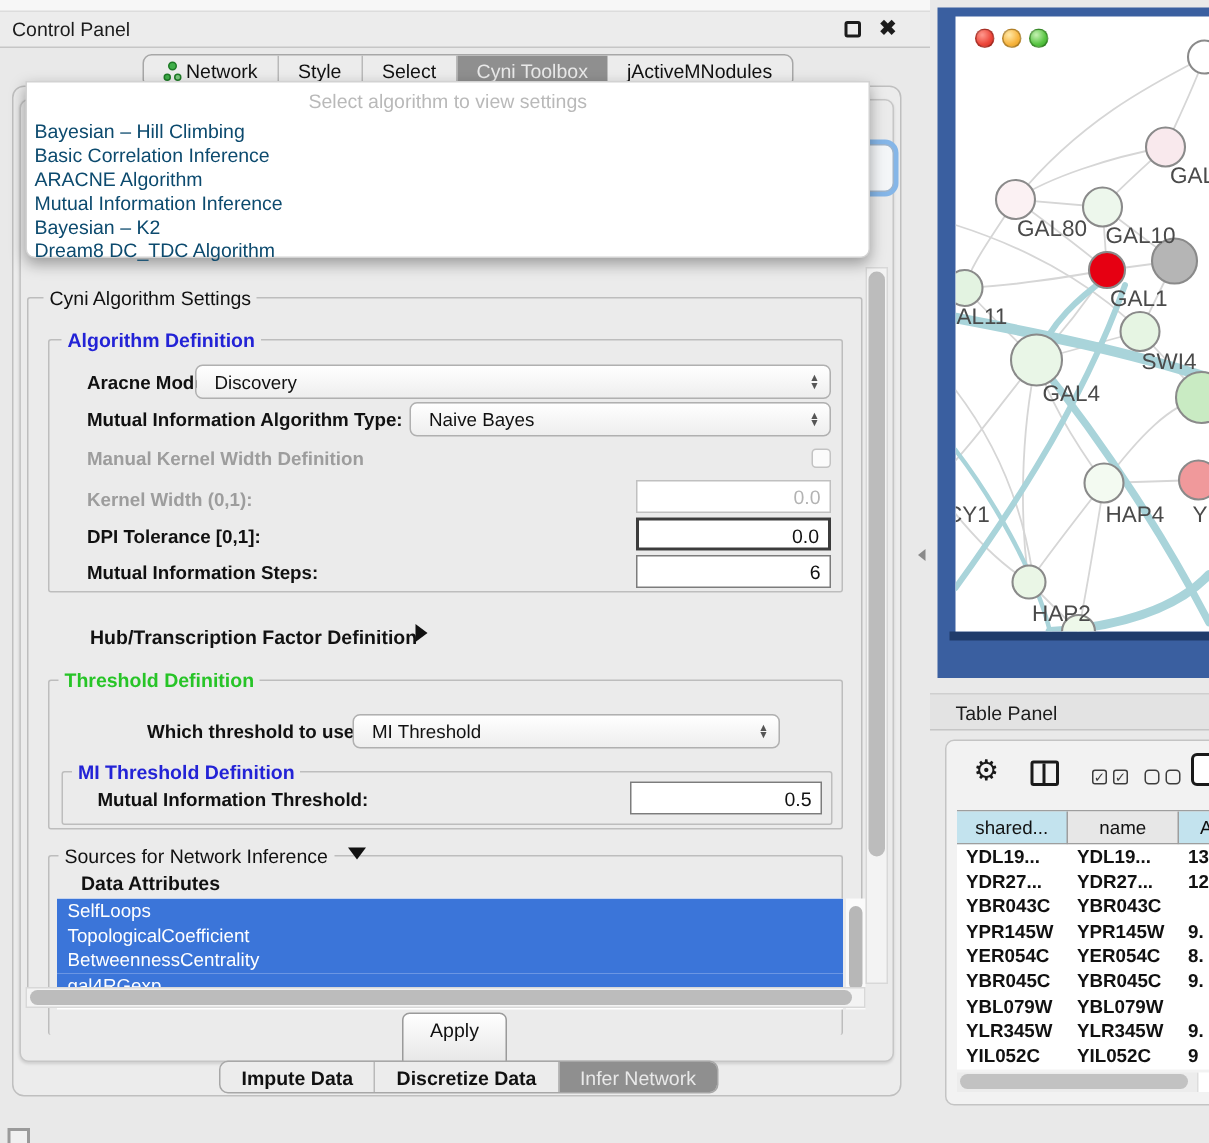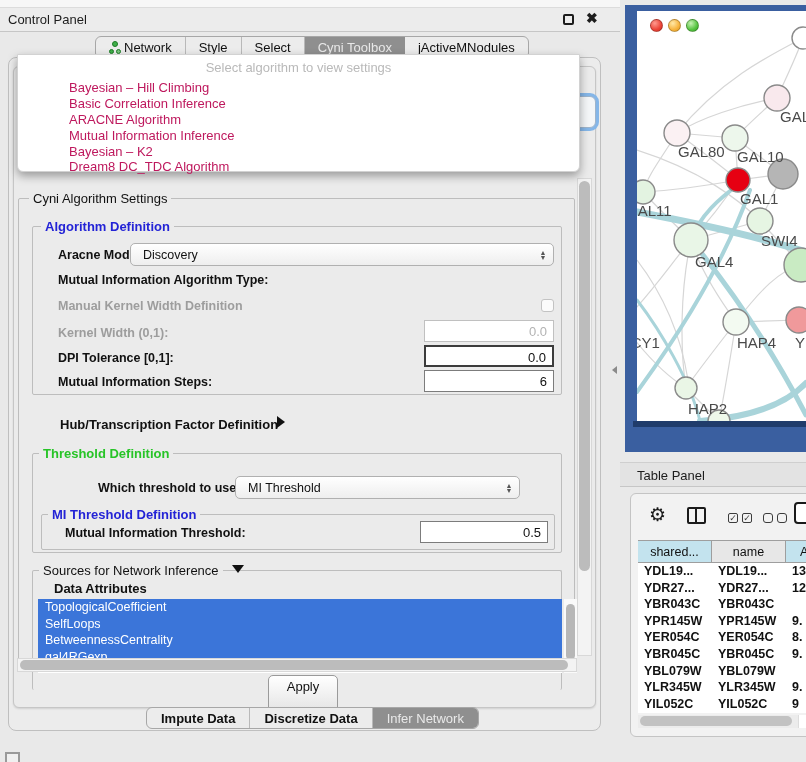--- a/index.html
+++ b/index.html
@@ -29,21 +29,21 @@
   
   .outer-panel { left:8px; top:57px; width:593px; height:674px; border:1px solid #bfbfbf; border-radius:8px; background:#ececec; }
   .inner-panel { left:13px; top:66px; width:583px; height:642px; border:1px solid #c6c6c6; border-radius:6px; background:#ebebeb; box-shadow:0 1px 2px rgba(0,0,0,.12); }
 
   
   .hidden-combo { left:552px; top:96px; width:44px; height:32px; border:1px solid #9db4cc; border-radius:6px; box-shadow:0 0 0 3px #85b6e8; background:#f4f6f8; z-index:1; }
 
   
   .popup { left:17px; top:54px; width:563px; height:118px; background:#ffffff; border:1px solid #d2d2d2; border-radius:0 0 6px 6px; box-shadow:0 4px 10px rgba(0,0,0,.35); z-index:5; }
   .popup .placeholder { position:absolute; left:0; top:5px; width:100%; text-align:center; font-size:13px; color:#b9b9b9; }
-  .popup .item { position:absolute; left:5px; font-size:13px; color:#be185d; white-space:nowrap;margin-left:46px; }
+  .popup .item { position:absolute; left:5px; font-size:13px; color:#0c4a6e; white-space:nowrap; }
   .popup .item.bold { font-weight:normal; }
 
   
   .viewport { left:15px; top:176px; width:577px; height:496px; z-index:2; }
   .groupbox { position:absolute; border:1px solid #bdbdbd; border-radius:2px; }
   .grouptitle { position:absolute; top:-8px; background:#ebebeb; padding:0 4px; font-size:13px; white-space:nowrap; }
   .t-black { color:#111; }
   .t-blue  { color:#2323d6; font-weight:bold; }
   .t-green { color:#27c427; font-weight:bold; }
   .lbl { position:absolute; font-size:12.5px; font-weight:bold; color:#111; white-space:nowrap;margin-left:15px; }
@@ -173,20 +173,24 @@
       <div class="groupbox" style="left:13px; top:27px; width:530px; height:169px;">
         <span class="grouptitle t-blue" style="left:8px;">Algorithm Definition</span>
 
         <span class="lbl" style="left:10px; top:21px;">Aracne Mode:</span>
         <div class="combo" style="left:97px; top:16px; width:424px;">
           <span class="val">Discovery</span>
           <span class="spin">▲<br>▼</span>
         </div>
 
         <span class="lbl" style="left:10px; top:46px;">Mutual Information Algorithm Type:</span>
+        <div class="combo" style="left:240px; top:41px; width:281px;">
+          <span class="val">Naive Bayes</span>
+          <span class="spin">▲<br>▼</span>
+        </div>
 
         <span class="lbl gray" style="left:10px; top:72px;">Manual Kernel Width Definition</span>
         <span class="checkbox" style="left:508px; top:72px;"></span>
 
         <span class="lbl gray" style="left:10px; top:99px;">Kernel Width (0,1):</span>
         <div class="field disabled" style="left:391px; top:93px; width:130px;">0.0</div>
 
         <span class="lbl" style="left:10px; top:124px;">DPI Tolerance [0,1]:</span>
         <div class="field strong" style="left:391px; top:118px; width:130px;">0.0</div>
 
@@ -213,22 +217,22 @@
         </div>
       </div>
 
       <div class="groupbox" style="left:13px; top:371px; width:530px; height:120px; border-bottom:none;">
         <span class="grouptitle t-black" style="left:6px; font-weight:normal;"><span>Sources for Network Inference</span></span>
         <span class="tri-down" style="position:absolute; left:193px; top:-6px;"></span>
 
         <span class="lbl" style="left:6px; top:10px; font-size:13px;">Data Attributes</span>
 
         <div class="attr-list">
+          <div class="attr-item">SelfLoops</div>
           <div class="attr-item">TopologicalCoefficient</div>
-          <div class="attr-item">SelfLoops</div>
           <div class="attr-item">BetweennessCentrality</div>
           <div class="attr-item">gal4RGexp</div>
         </div>
         <div class="list-scroll">
             <div class="thumb"></div>
           </div>
       </div>
     </div>
 
     <div class="vscroll">

